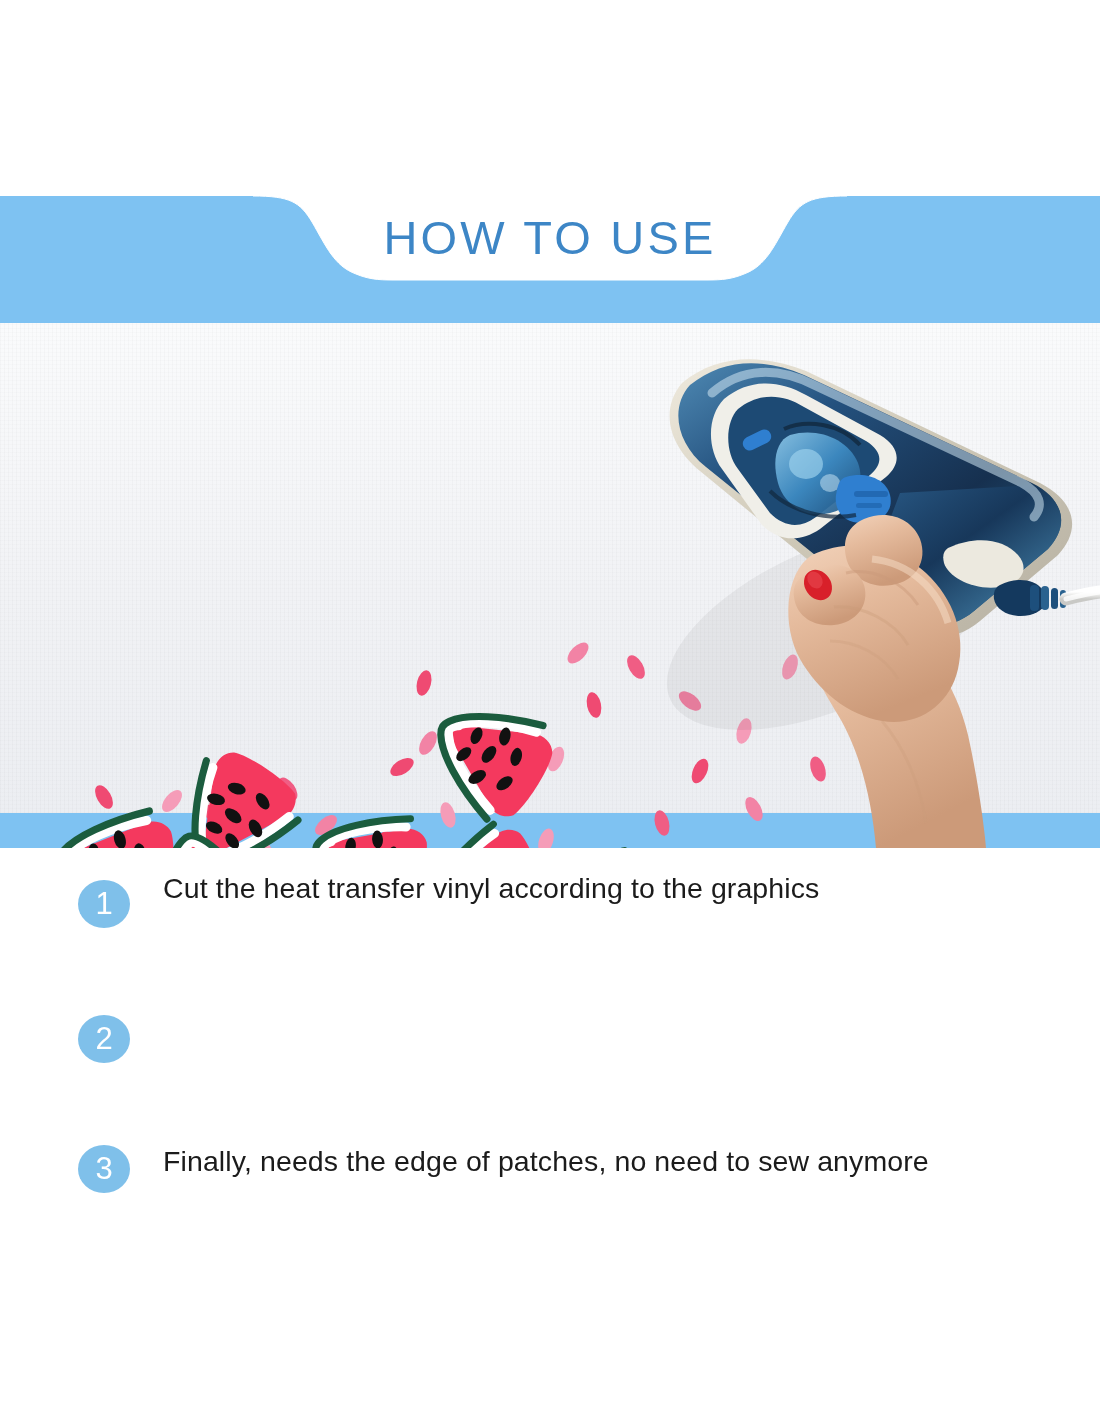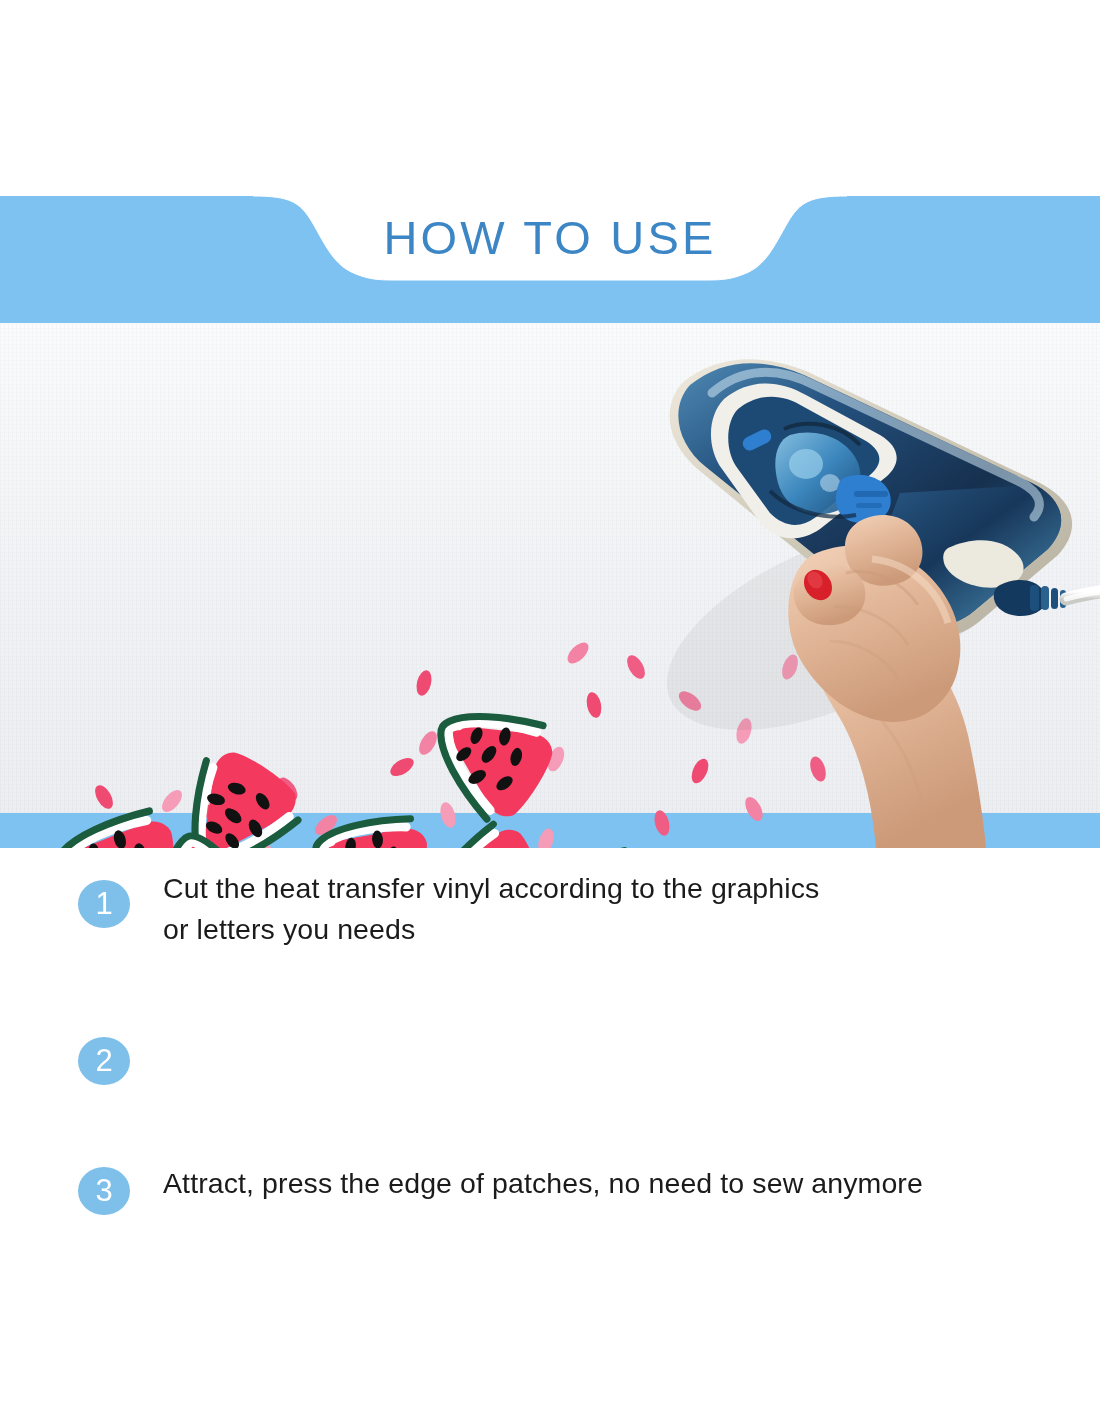--- a/index.html
+++ b/index.html
@@ -413,29 +413,28 @@
       </g>
     </svg>
   </div>
 
   <div id="steps">
 
     <div class="step" id="step-1">
       <div class="step-badge">1</div>
       <div class="step-text">
         <span class="line">Cut the heat transfer vinyl according to the graphics</span>
-        <span class="line">or letters you needs</span>
       </div>
     </div>
 
     <div class="step" id="step-2">
       <div class="step-badge">2</div>
     </div>
 
     <div class="step" id="step-3">
       <div class="step-badge">3</div>
       <div class="step-text">
-        <span class="line">Attract, press the edge of patches, no need to sew anymore</span>
+        <span class="line">Finally, needs the edge of patches, no need to sew anymore</span>
       </div>
     </div>
 
   </div>
 </div>
 
 </body></html>

